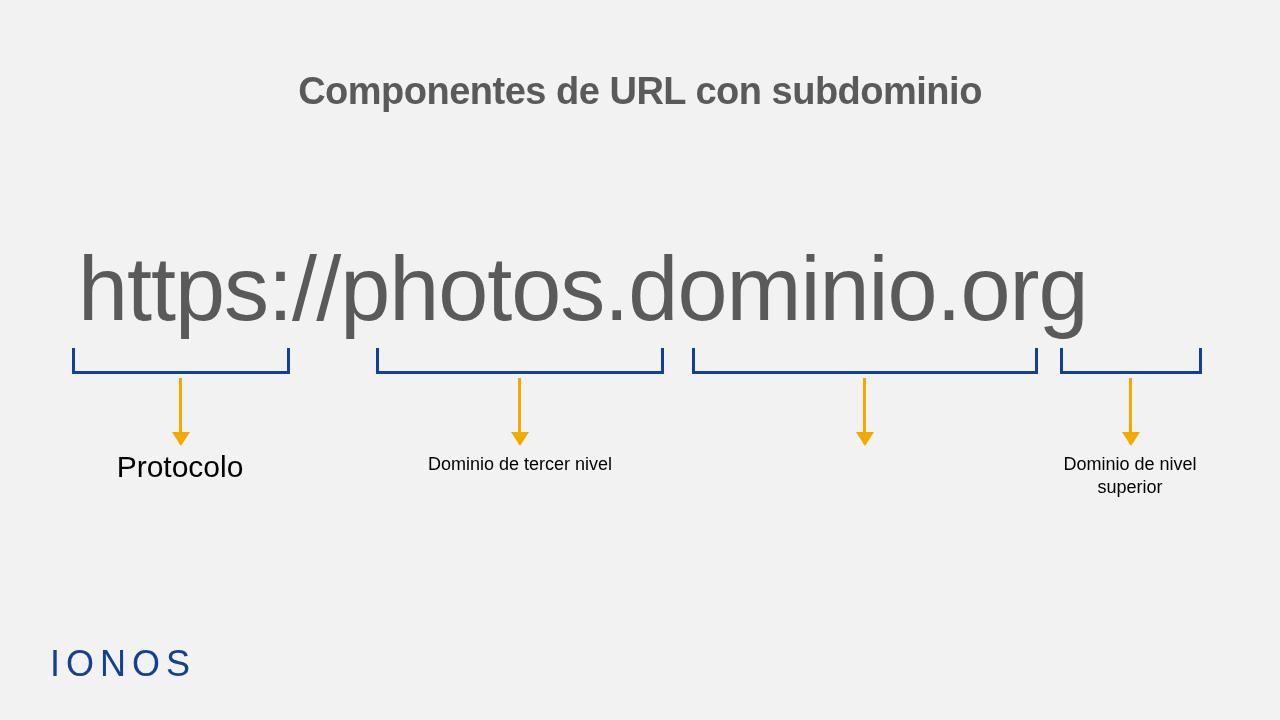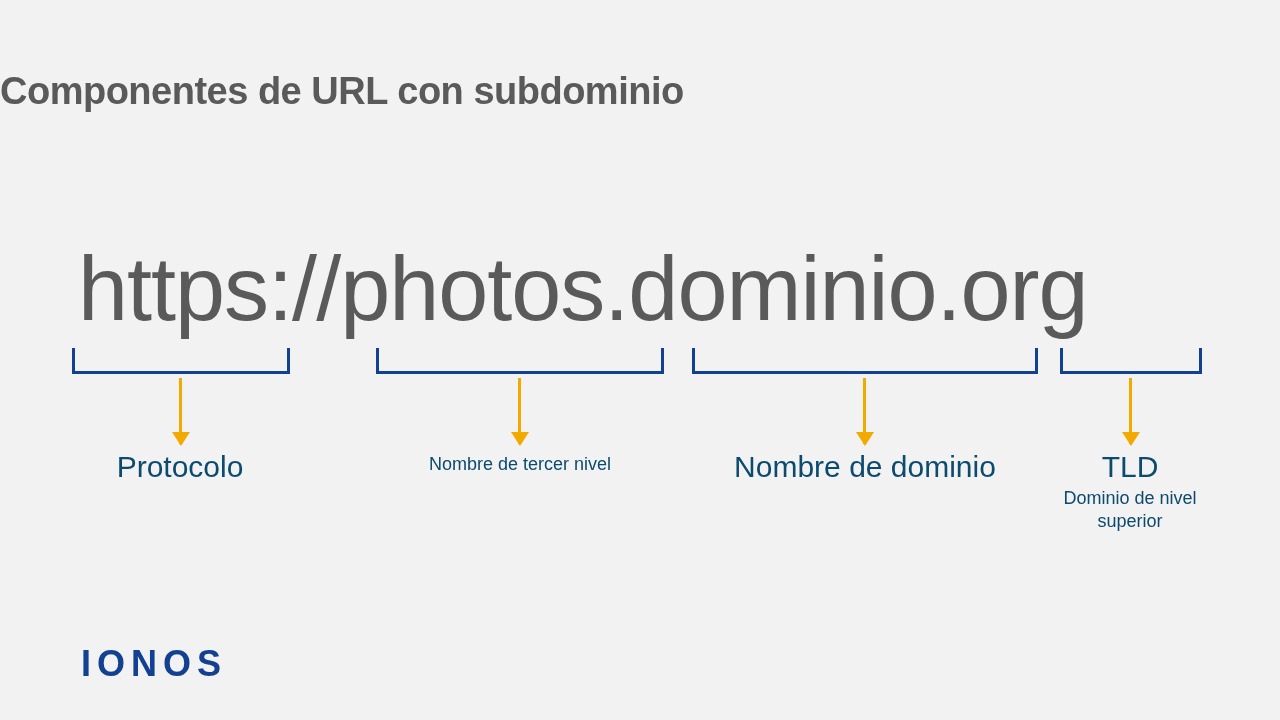--- a/index.html
+++ b/index.html
@@ -9,21 +9,21 @@
     background: #f2f2f2;
     font-family: Arial, Helvetica, sans-serif;
     position: relative;
     overflow: hidden;
   }
   .title {
     position: absolute;
     top: 70px;
     left: 0;
     width: 100%;
-    text-align: left;
+    text-align: center;
     font-size: 38px;
     font-weight: 700;
     color: #5a5a5a;
     letter-spacing: -0.5px;
   }
   .url {
     position: absolute;
     top: 238px;
     left: 78px;
     font-size: 90px;
@@ -54,42 +54,41 @@
     transform: translateX(-50%);
     width: 0;
     height: 0;
     border-left: 9px solid transparent;
     border-right: 9px solid transparent;
     border-top: 14px solid #f2a900;
   }
   .label {
     position: absolute;
     text-align: center;
-    color: #0c4a6e;
+    color: #000000;
   }
   .label .main {
     font-size: 30px;
     font-weight: 400;
   }
   .label .sub {
     font-size: 18px;
     font-weight: 400;
     margin-top: 3px;
     line-height: 1.25;
   }
   .logo {
     position: absolute;
     bottom: 35px;
     left: 50px;
     font-size: 36px;
-    font-weight: 700;
+    font-weight: 400;
     color: #124191;
     letter-spacing: 6px;
     font-family: Arial, sans-serif;
-    margin-left: 31px;
   }
 </style>
 </head>
 <body>
 
 <div class="title">Componentes de URL con subdominio</div>
 
 <div class="url">https://photos.dominio.org</div>
 
 <div class="bracket" style="left:72px; width:218px;"></div>
@@ -101,25 +100,23 @@
 <div class="arrow" style="left:518px;"></div>
 <div class="arrow" style="left:863px;"></div>
 <div class="arrow" style="left:1129px;"></div>
 
 <div class="label" style="left:80px; top:450px; width:200px;">
   <div class="main">Protocolo</div>
   <div class="sub"></div>
 </div>
 
 <div class="label" style="left:400px; top:450px; width:240px;">
-  <div class="sub">Nombre de tercer nivel</div>
+  <div class="sub">Dominio de tercer nivel</div>
 </div>
 
 <div class="label" style="left:730px; top:450px; width:270px;">
-  <div class="main">Nombre de dominio</div>
 </div>
 
 <div class="label" style="left:1040px; top:450px; width:180px;">
-  <div class="main">TLD</div>
   <div class="sub">Dominio de nivel superior</div>
 </div>
 
 <div class="logo">IONOS</div>
 
 </body></html>

